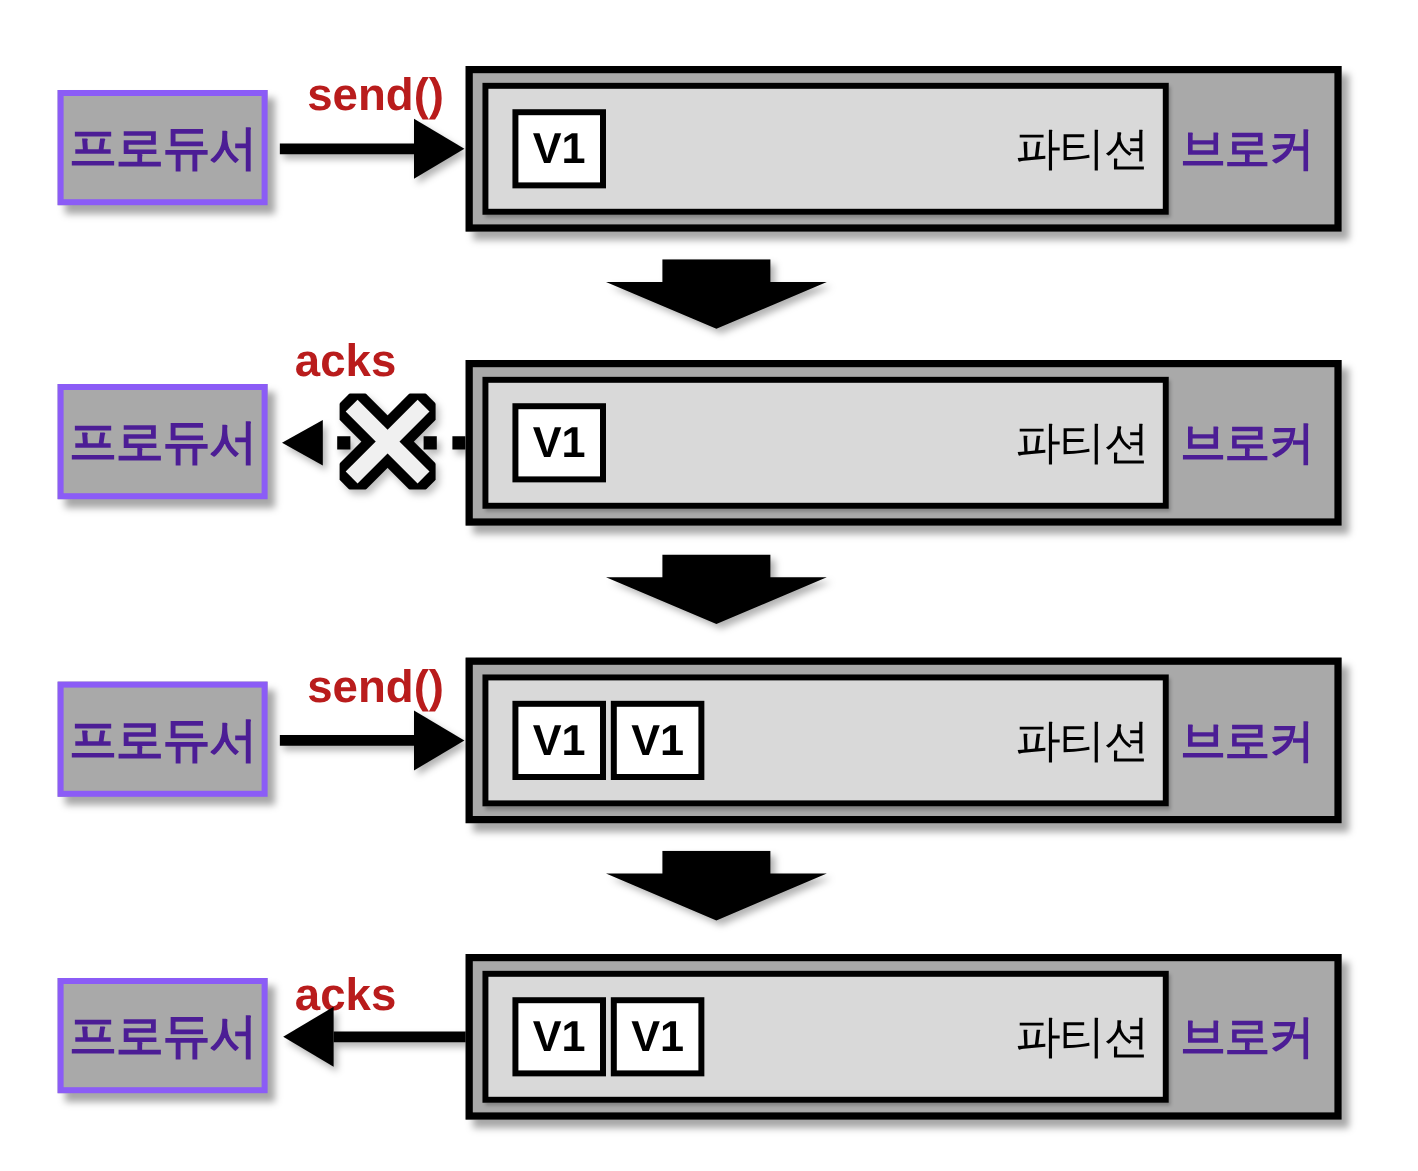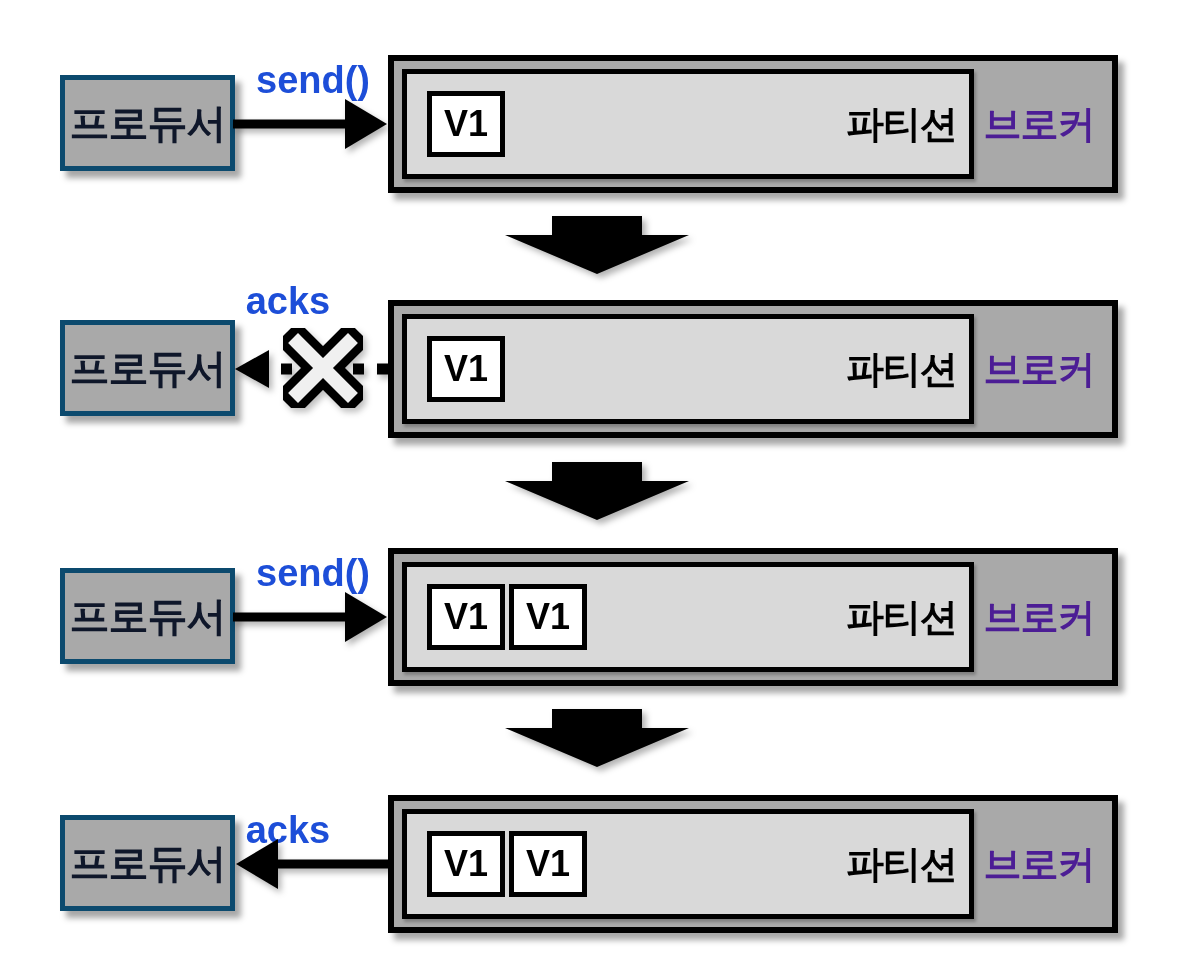--- a/index.html
+++ b/index.html
@@ -13,33 +13,33 @@
     overflow: hidden;
   }
   .row {
     position: absolute;
     left: 0;
     width: 1182px;
     height: 138px;
   }
   .producer {
     position: absolute;
-    left: 60px;
+    left: 48px;
     top: 20px;
     width: 175px;
     height: 96px;
     background: #a9a9a9;
-    border: 5px solid #0c4a6e;
+    border: 5px solid #8b5cf6;
     box-shadow: 6px 7px 6px rgba(0,0,0,0.35);
     display: flex;
     align-items: center;
     justify-content: center;
     font-size: 40px;
     font-weight: bold;
-    color: #0f172a;
+    color: #4c1d95;
     letter-spacing: -1px;
   }
   .broker {
     position: absolute;
     left: 388px;
     top: 0;
     width: 730px;
     height: 138px;
     background: #a9a9a9;
     border: 6px solid #000;
@@ -67,21 +67,21 @@
     display: flex;
     align-items: center;
     justify-content: center;
     font-size: 36px;
     font-weight: bold;
     color: #000;
   }
   .partition-label {
     margin-left: auto;
     font-size: 38px;
-    font-weight: bold;
+    font-weight: normal;
     color: #000;
     letter-spacing: -1px;
   }
   .broker-label {
     flex: 1;
     display: flex;
     align-items: center;
     justify-content: center;
     font-size: 38px;
     font-weight: bold;
@@ -103,21 +103,21 @@
     width: 80px;
     height: 80px;
     filter: drop-shadow(3px 4px 3px rgba(0,0,0,0.25));
   }
   .conn-label {
     position: absolute;
     width: 160px;
     text-align: center;
     font-size: 38px;
     font-weight: 600;
-    color: #1d4ed8;
+    color: #b91c1c;
   }
   .down-arrow {
     position: absolute;
     left: 502px;
     width: 190px;
     height: 60px;
     filter: drop-shadow(4px 4px 3px rgba(0,0,0,0.3));
   }
 </style>
 </head>

